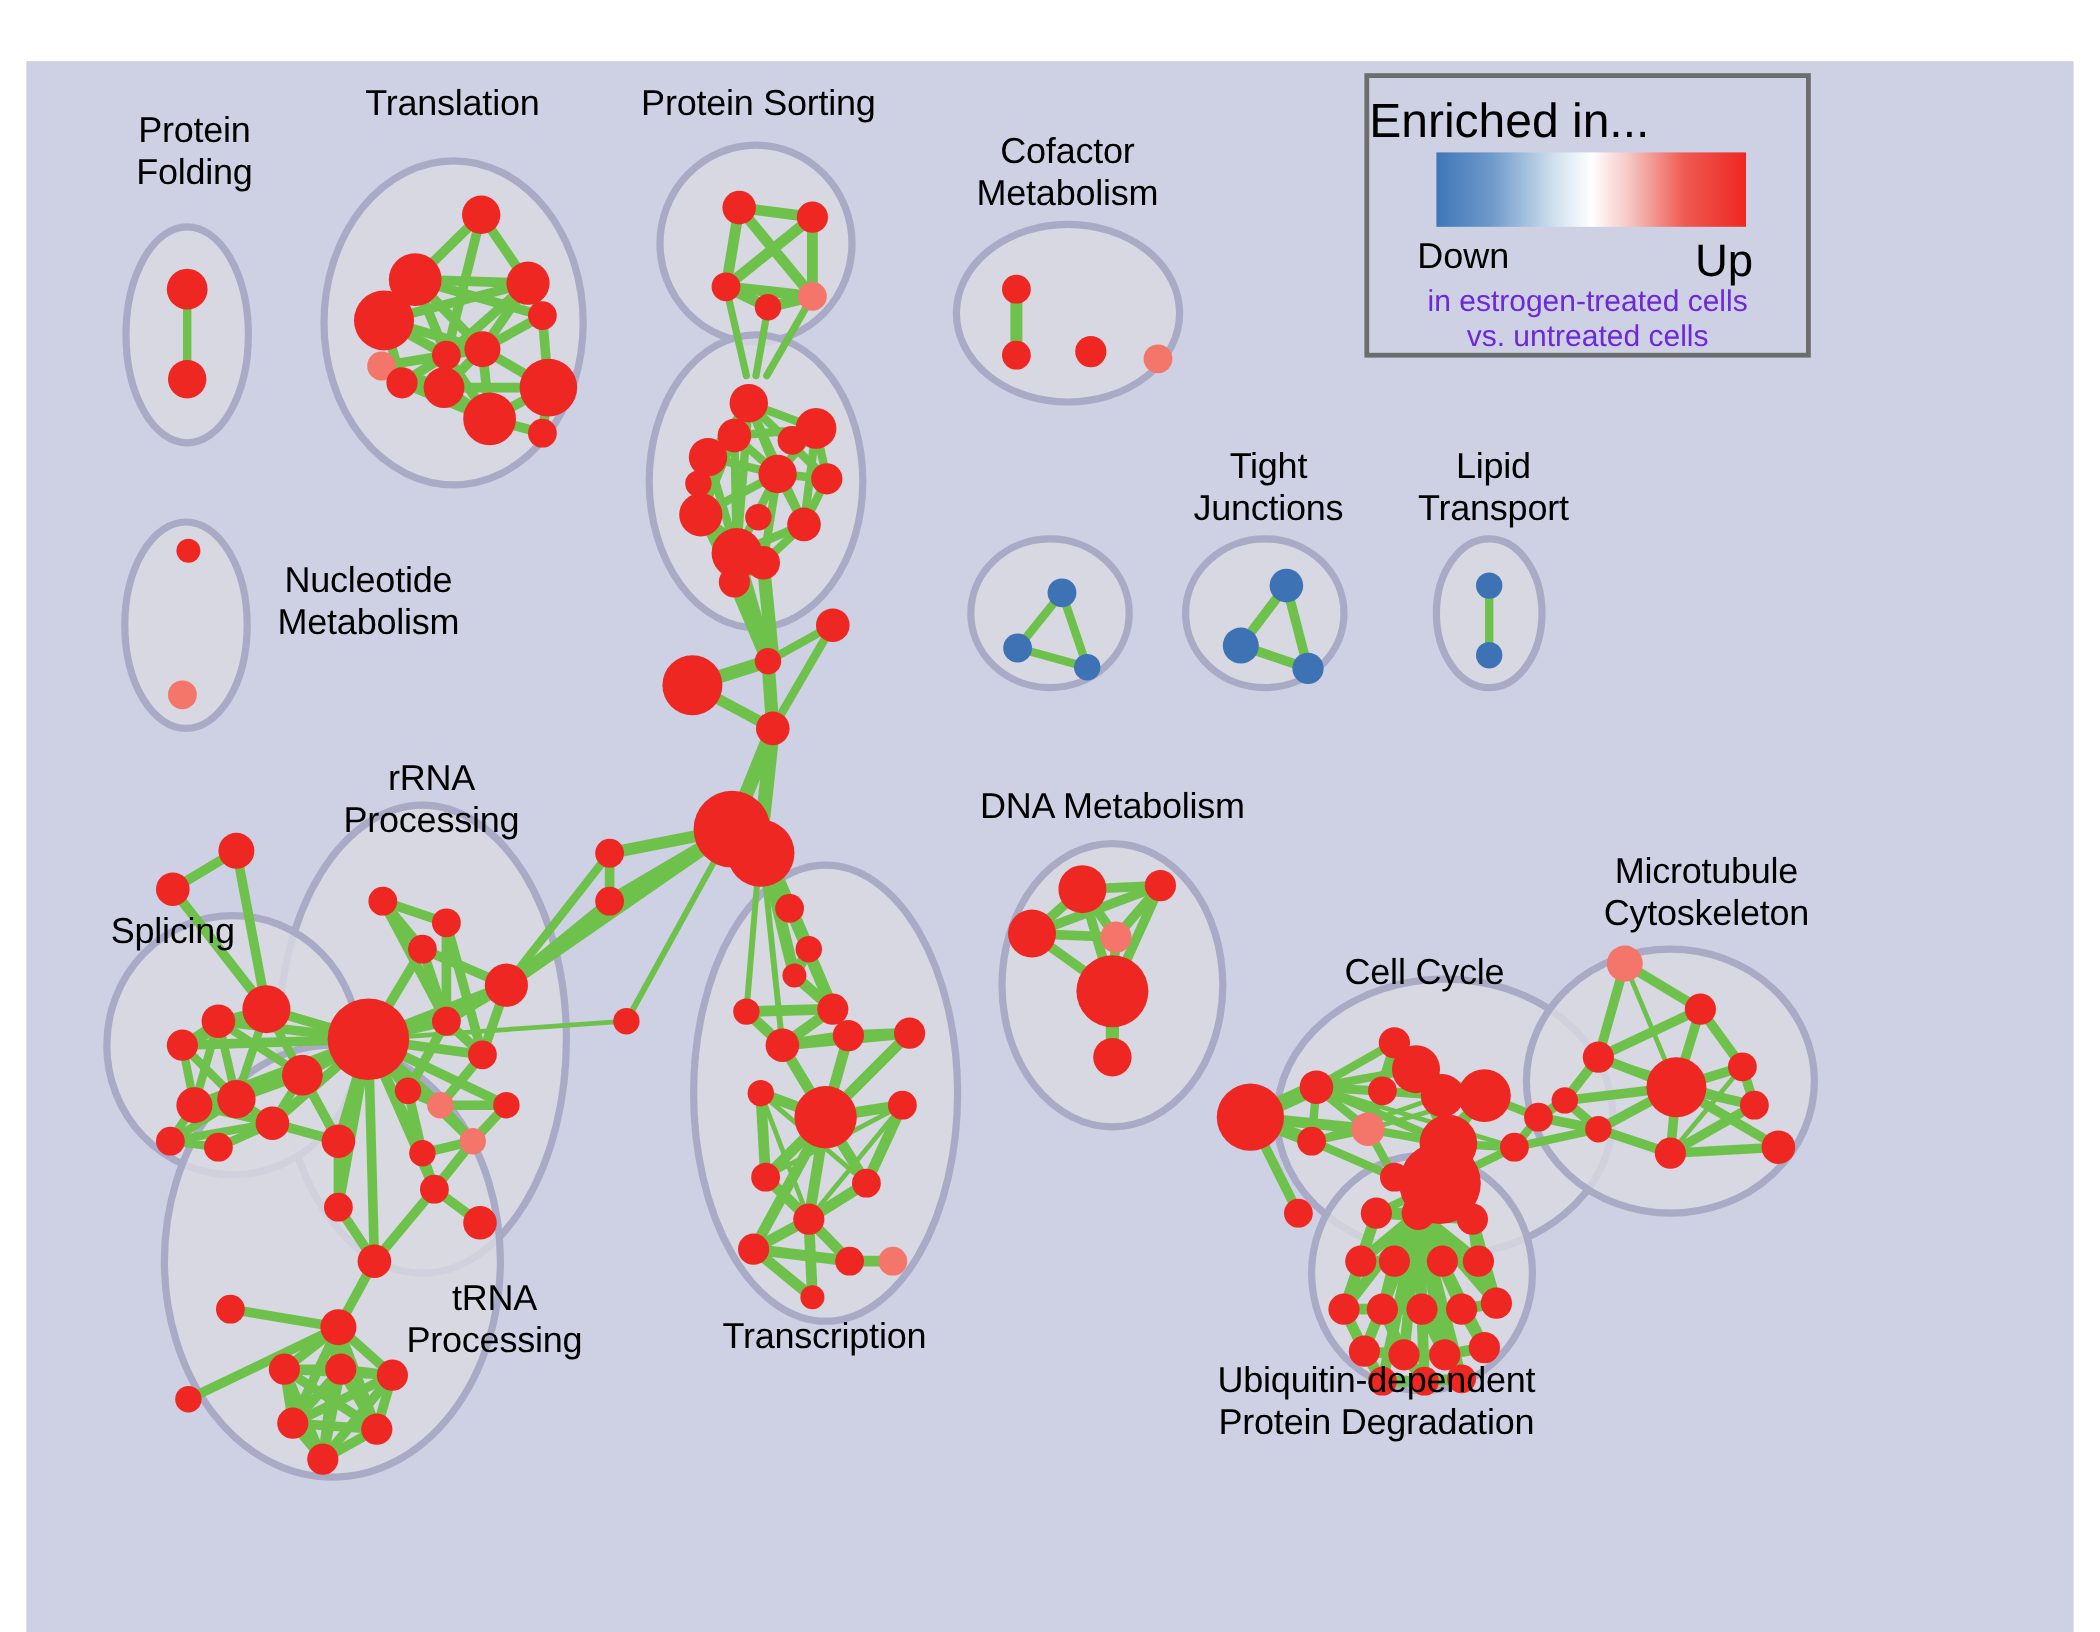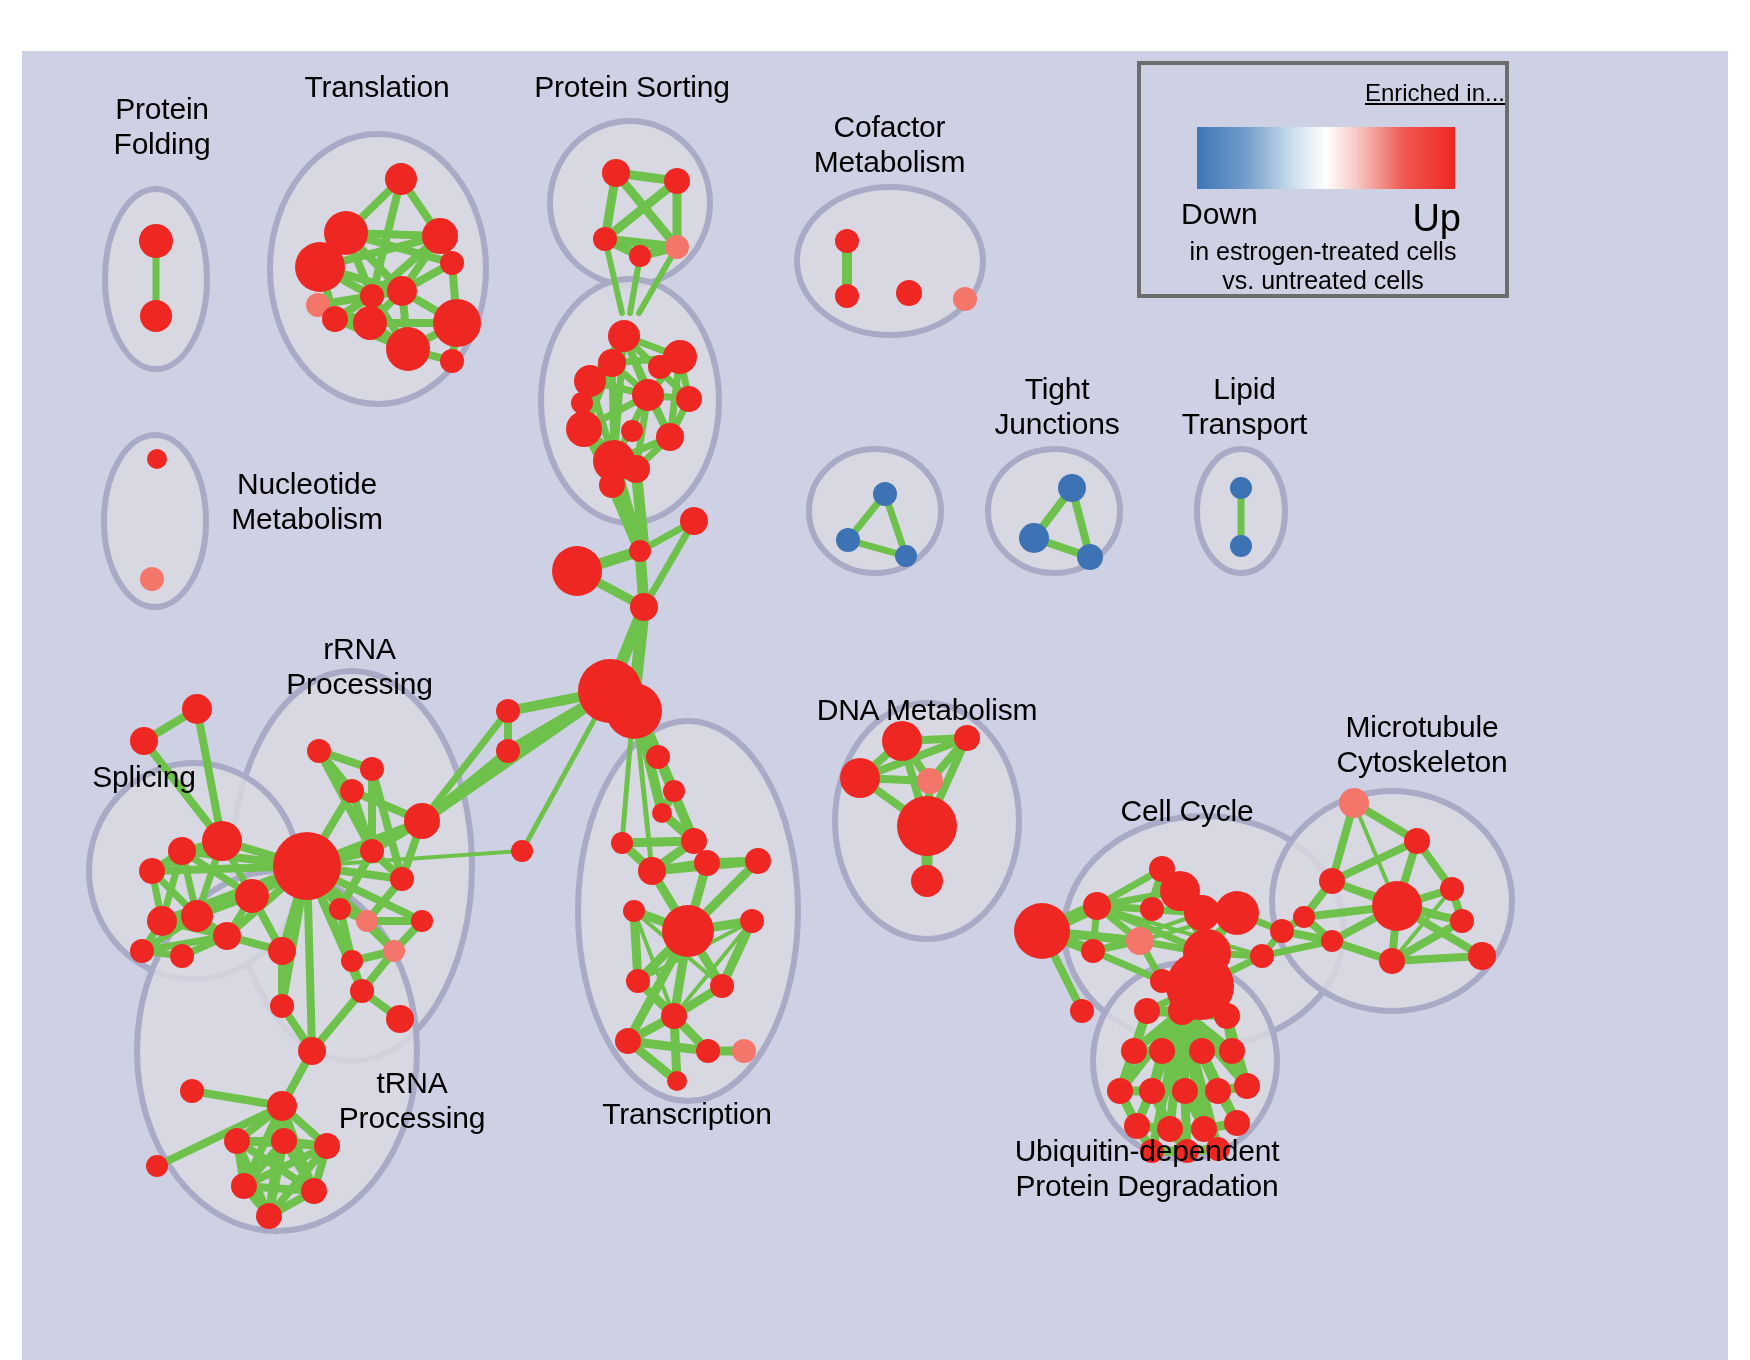--- a/index.html
+++ b/index.html
@@ -2,25 +2,25 @@
 <html><head>
 <meta charset="utf-8">
 <style>
   html,body{margin:0;padding:0;background:#ffffff;}
   body{width:1750px;height:1360px;font-family:"Liberation Sans",sans-serif;overflow:hidden;}
   #root{position:relative;width:1750px;height:1360px;background:#ffffff;}
   #canvas{position:absolute;left:22px;top:22px;width:1706px;height:1316px;background:#ced0e4;margin-top:29px;}
   svg#net{position:absolute;left:0;top:0;width:1706px;height:1316px;}
   .clabel{position:absolute;color:#000;font-size:30px;line-height:35px;text-align:center;white-space:pre-line;font-family:"Liberation Sans",sans-serif;letter-spacing:-0.2px;}
   #legend{position:absolute;left:1115px;top:10px;width:372px;height:237px;background:#ced0e4;border:4px solid #6d6d6d;box-sizing:border-box;}
-  #legend .lt{position:absolute;top:14px;left:0;width:100%;text-align:right;font-size:24px;color:#000;text-decoration:underline;}
+  #legend .lt{position:absolute;top:14px;left:0;width:100%;text-align:left;font-size:40px;color:#000;}
   #legend .bar{position:absolute;left:56px;top:62px;width:258px;height:62px;background:linear-gradient(to right,#3f76b8 0%,#6f9acb 18%,#cfe0ee 38%,#ffffff 50%,#f5c8c5 62%,#ef5a52 80%,#ee2722 100%);}
   #legend .dn{position:absolute;left:40px;top:132px;font-size:30px;color:#000000;}
   #legend .up{position:absolute;right:44px;top:132px;font-size:38px;color:#000;}
-  #legend .sub{position:absolute;left:0;top:172px;width:100%;text-align:center;font-size:25px;line-height:29px;color:#000000;white-space:pre-line;}
+  #legend .sub{position:absolute;left:0;top:172px;width:100%;text-align:center;font-size:25px;line-height:29px;color:#6d28d9;white-space:pre-line;}
 </style>
 </head>
 <body>
 
 <div id="root">
   <div id="canvas">
 
     <svg id="net" viewBox="0 0 1706 1316">
       <defs>
         <style>
@@ -676,21 +676,21 @@
     <div class="clabel" style="left:955px;top:320px;width:160px;">Tight
 Junctions</div>
     <div class="clabel" style="left:1140px;top:320px;width:165px;">Lipid
 Transport</div>
     <div class="clabel" style="left:230px;top:580px;width:215px;">rRNA
 Processing</div>
     <div class="clabel" style="left:42px;top:708px;width:160px;">Splicing</div>
     <div class="clabel" style="left:290px;top:1014px;width:200px;text-align:center;">tRNA
 Processing</div>
     <div class="clabel" style="left:530px;top:1045px;width:270px;">Transcription</div>
-    <div class="clabel" style="left:770px;top:641px;width:270px;">DNA Metabolism</div>
+    <div class="clabel" style="left:770px;top:604px;width:270px;">DNA Metabolism</div>
     <div class="clabel" style="left:1065px;top:742px;width:200px;">Cell Cycle</div>
     <div class="clabel" style="left:1270px;top:658px;width:260px;">Microtubule
 Cytoskeleton</div>
     <div class="clabel" style="left:950px;top:1082px;width:350px;">Ubiquitin-dependent
 Protein Degradation</div>
 
     <div id="legend">
       <div class="lt">Enriched in...</div>
       <div class="bar"></div>
       <div class="dn">Down</div>

